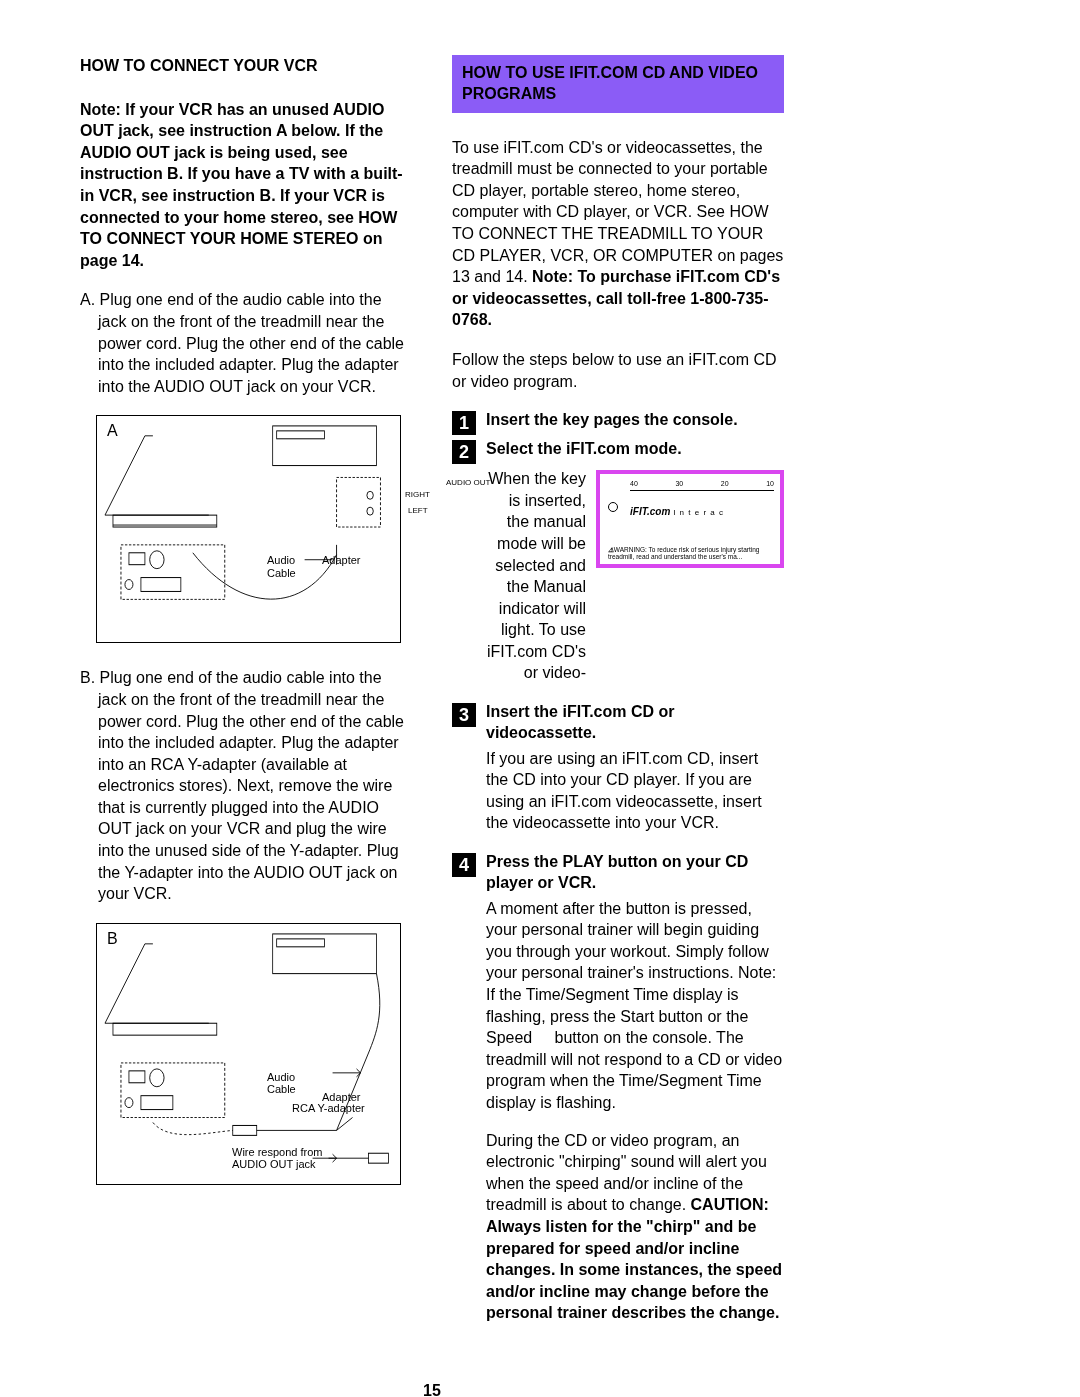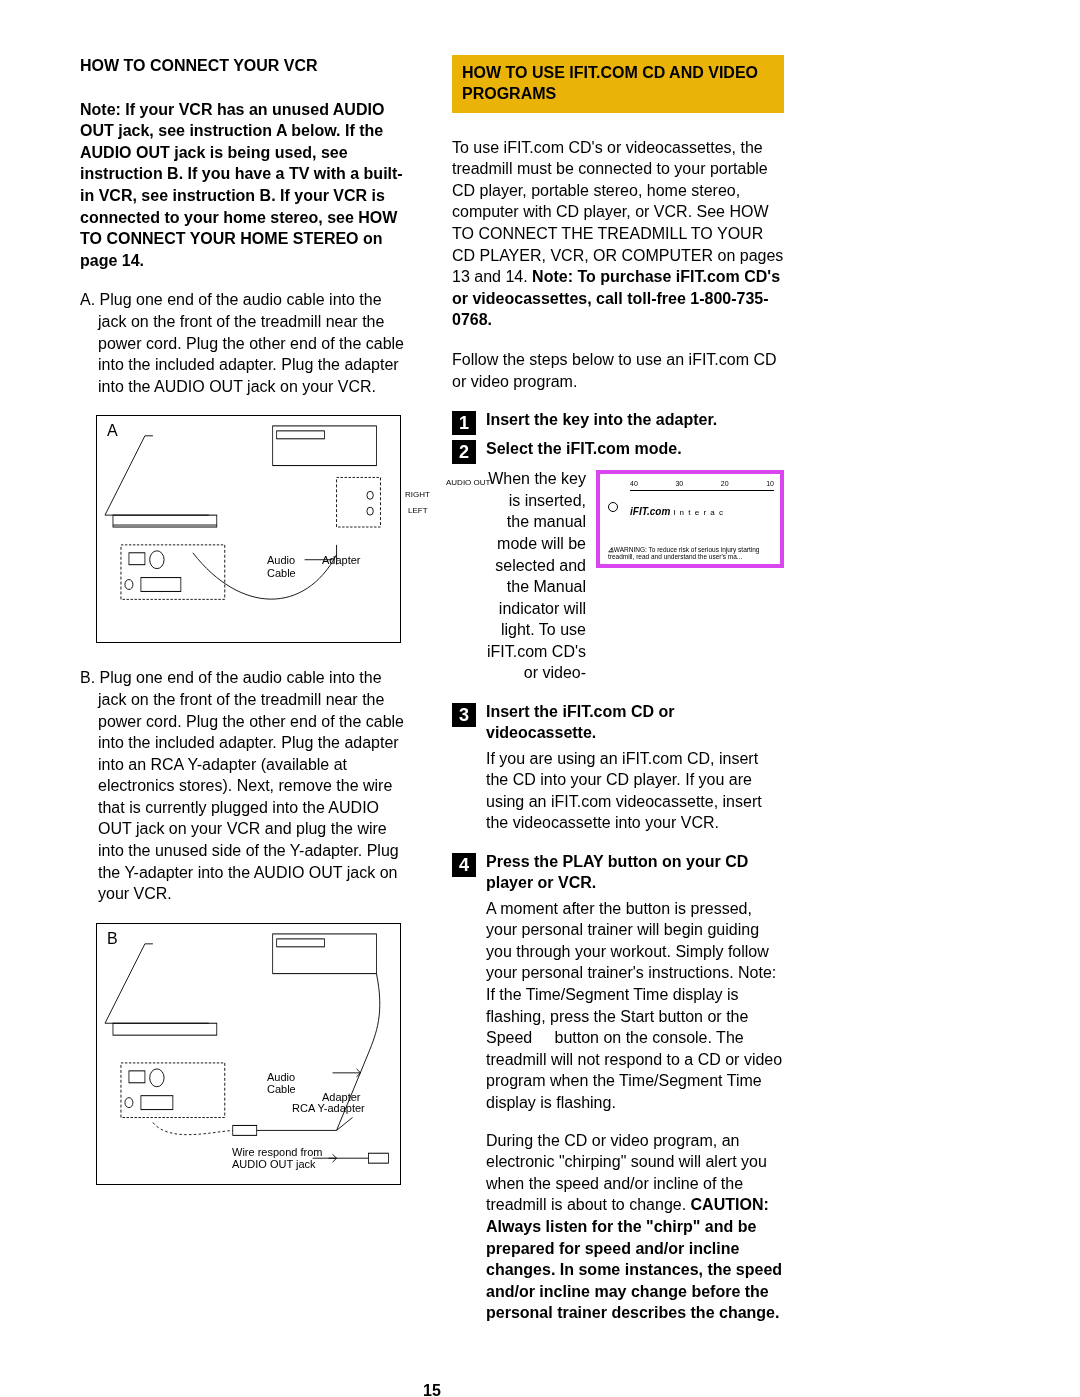--- a/index.html
+++ b/index.html
@@ -60,21 +60,21 @@
     position: absolute;
     font-size: 11px;
     line-height: 1.15;
     white-space: nowrap;
   }
   .tiny {
     font-size: 8px;
     line-height: 1.0;
   }
   .right-heading-box {
-    background: #eab308;
+    background: #8b5cf6;
     padding: 8px 10px;
     margin: 0 0 24px 0;
   }
   .right-heading {
     font-weight: bold;
     font-size: 16px;
     margin: 0;
     line-height: 1.3;
   }
   .step {
@@ -270,21 +270,21 @@
       </div>
 
       <p>
         <span>To use iFIT.com CD's or videocassettes, the treadmill must be connected to your portable CD player, portable stereo, home stereo, computer with CD player, or VCR. See HOW TO CONNECT THE TREADMILL TO YOUR CD PLAYER, VCR, OR COMPUTER on pages 13 and 14. </span><span class="note-bold">Note: To purchase iFIT.com CD's or videocassettes, call toll-free 1-800-735-0768.</span>
       </p>
 
       <p>Follow the steps below to use an iFIT.com CD or video program.</p>
 
       <div class="step">
         <div class="step-num">1</div>
-        <div class="step-title">Insert the key into the adapter.</div>
+        <div class="step-title">Insert the key pages the console.</div>
       </div>
 
       <div class="step">
         <div class="step-num">2</div>
         <div class="step-title">Select the iFIT.com mode.</div>
       </div>
       <div class="step-body">
         <div class="step2-flex">
           <div class="txt">
             <p style="margin-bottom:0;text-align:right;">When the key is inserted, the manual mode will be selected and the Manual indicator will light. To use iFIT.com CD's or video-</p>

